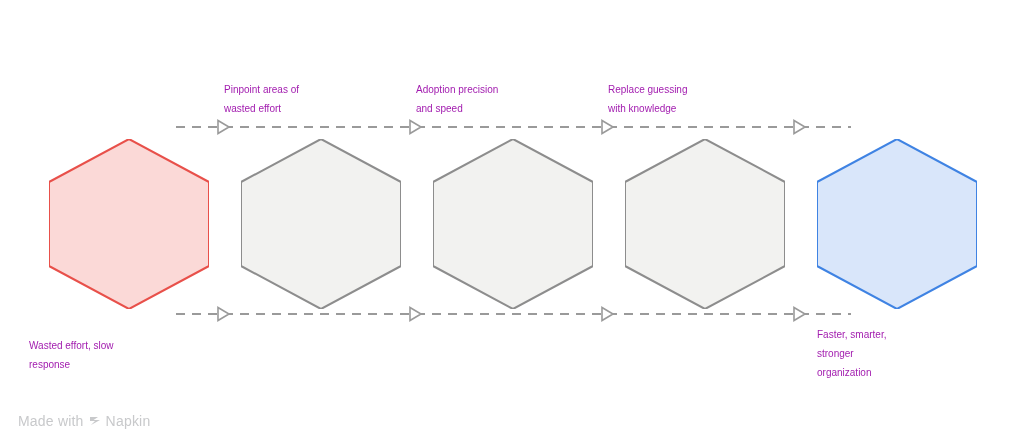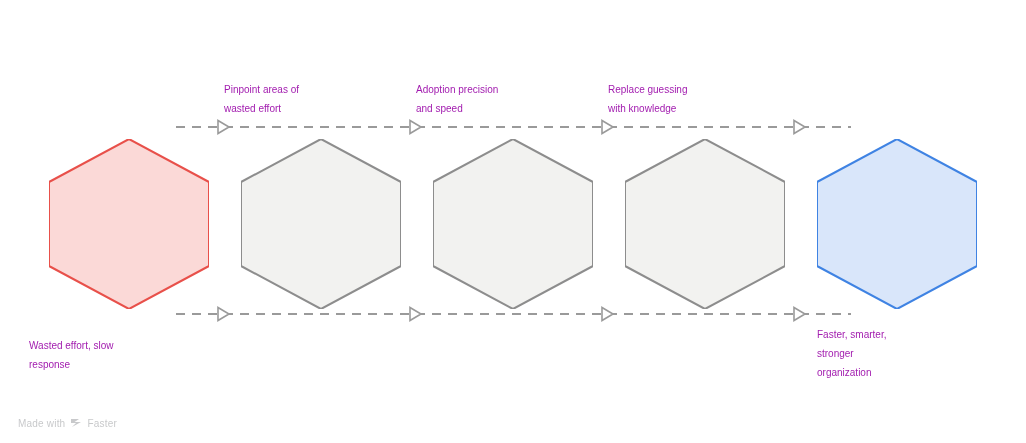--- a/index.html
+++ b/index.html
@@ -94,21 +94,21 @@
   .caption.bottom { width: 200px; }
 
   
   .watermark {
     position: absolute;
     left: 18px;
     bottom: 14px;
     display: flex;
     align-items: center;
     gap: 5px;
-    font-size: 10px;
+    font-size: 14px;
     color: #c8c9cb;
     letter-spacing: 0.2px;
   }
   .watermark .np-logo {
     display: inline-block;
     line-height: 0;
   }
 </style>
 </head>
 <body>
@@ -179,16 +179,16 @@
 organization</div>
     </div>
 
   <div class="watermark">
     <span>Made with</span>
     <span class="np-logo">
       <svg width="12" height="12" viewBox="0 0 12 12" xmlns="http://www.w3.org/2000/svg">
         <path d="M1 2 L9 2 L4.5 5 L11 5 L2 10 L6 6 L1 6 Z" fill="#c8c9cb"></path>
       </svg>
     </span>
-    <span>Faster</span>
+    <span>Napkin</span>
   </div>
 
 </div>
 
 </body></html>

